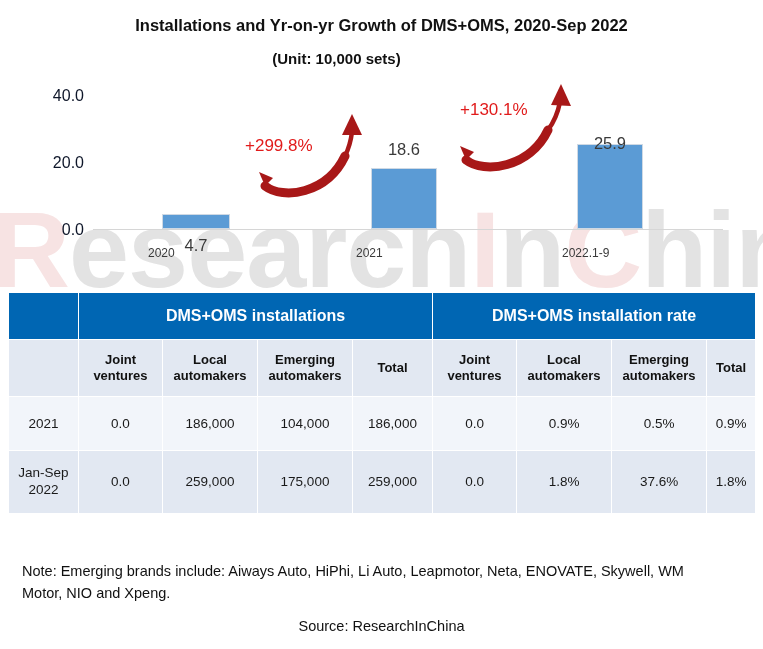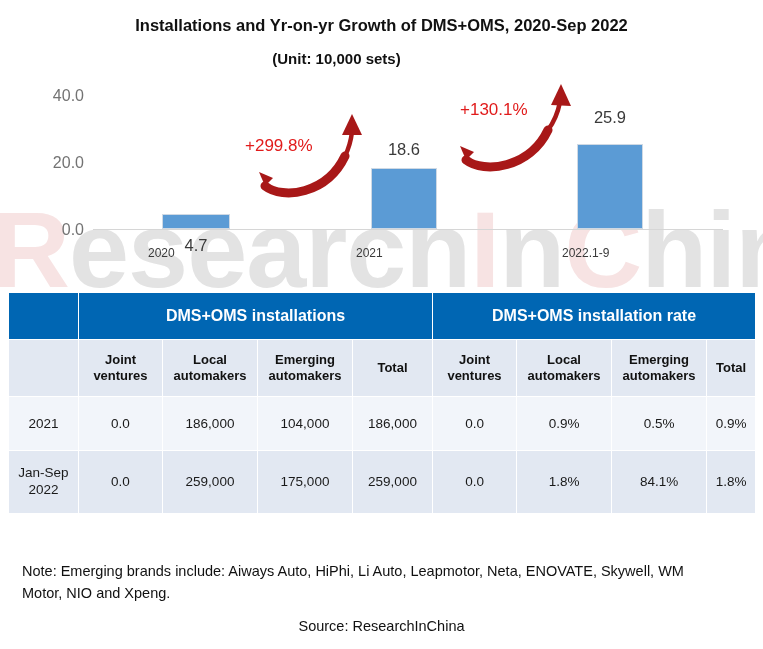--- a/index.html
+++ b/index.html
@@ -84,21 +84,21 @@
     position: absolute;
     left: 0; top: 78px;
     width: 763px;
     height: 200px;
   }
   .y-tick {
     position: absolute;
     width: 70px;
     text-align: right;
     font-size: 16px;
-    color: #737373;
+    color: #0f172a;
   }
   .axis-line {
     position: absolute;
     left: 93px;
     width: 630px;
     height: 1px;
     background: #d6d6d6;
   }
   .bar {
     position: absolute;
@@ -226,21 +226,21 @@
     <div class="y-tick" style="left:14px; top:143px;">0.0</div>
 
     <div class="axis-line" style="top:151px;"></div>
 
     <div class="bar" style="left:162px; top:136px; width:68px; height:15px;"></div>
     <div class="bar" style="left:371px; top:90px; width:66px; height:61px;"></div>
     <div class="bar" style="left:577px; top:66px; width:66px; height:85px;"></div>
 
     <div class="bar-value" style="left:156px; top:110px; width:80px;margin-top:48px;">4.7</div>
     <div class="bar-value" style="left:364px; top:62px; width:80px;">18.6</div>
-    <div class="bar-value" style="left:570px; top:30px; width:80px;text-align:center;">25.9</div>
+    <div class="bar-value" style="left:570px; top:56px; width:80px;text-align:center;">25.9</div>
 
     <div class="x-label" style="left:148px; width:96px;">2020</div>
     <div class="x-label" style="left:356px; width:96px;">2021</div>
     <div class="x-label" style="left:562px; width:96px;">2022.1-9</div>
 
     <div class="growth-label" style="left:245px; top:58px;">+299.8%</div>
     <svg class="arrow-svg" width="130" height="90" style="left:245px; top:30px;" viewBox="0 0 130 90">
       <path d="M 20 78 C 38 92, 82 86, 100 48" fill="none" stroke="#a81818" stroke-width="9" stroke-linecap="round"></path>
       <path d="M 100 48 C 104 40, 106 32, 107 24" fill="none" stroke="#a81818" stroke-width="4.5" stroke-linecap="round"></path>
       <path d="M 107 6 L 117 27 L 97 27 Z" fill="#a81818"></path>
@@ -320,21 +320,21 @@
         <td>
           <div>Jan-Sep</div>
           <div>2022</div>
         </td>
         <td>0.0</td>
         <td>259,000</td>
         <td>175,000</td>
         <td>259,000</td>
         <td>0.0</td>
         <td>1.8%</td>
-        <td>84.1%</td>
+        <td>37.6%</td>
         <td>1.8%</td>
       </tr>
     </tbody>
   </table>
 
   <div class="note">Note: Emerging brands include: Aiways Auto, HiPhi, Li Auto, Leapmotor, Neta, ENOVATE, Skywell, WM Motor, NIO and Xpeng.</div>
   <div class="source">Source: ResearchInChina</div>
 
 </div>
 

